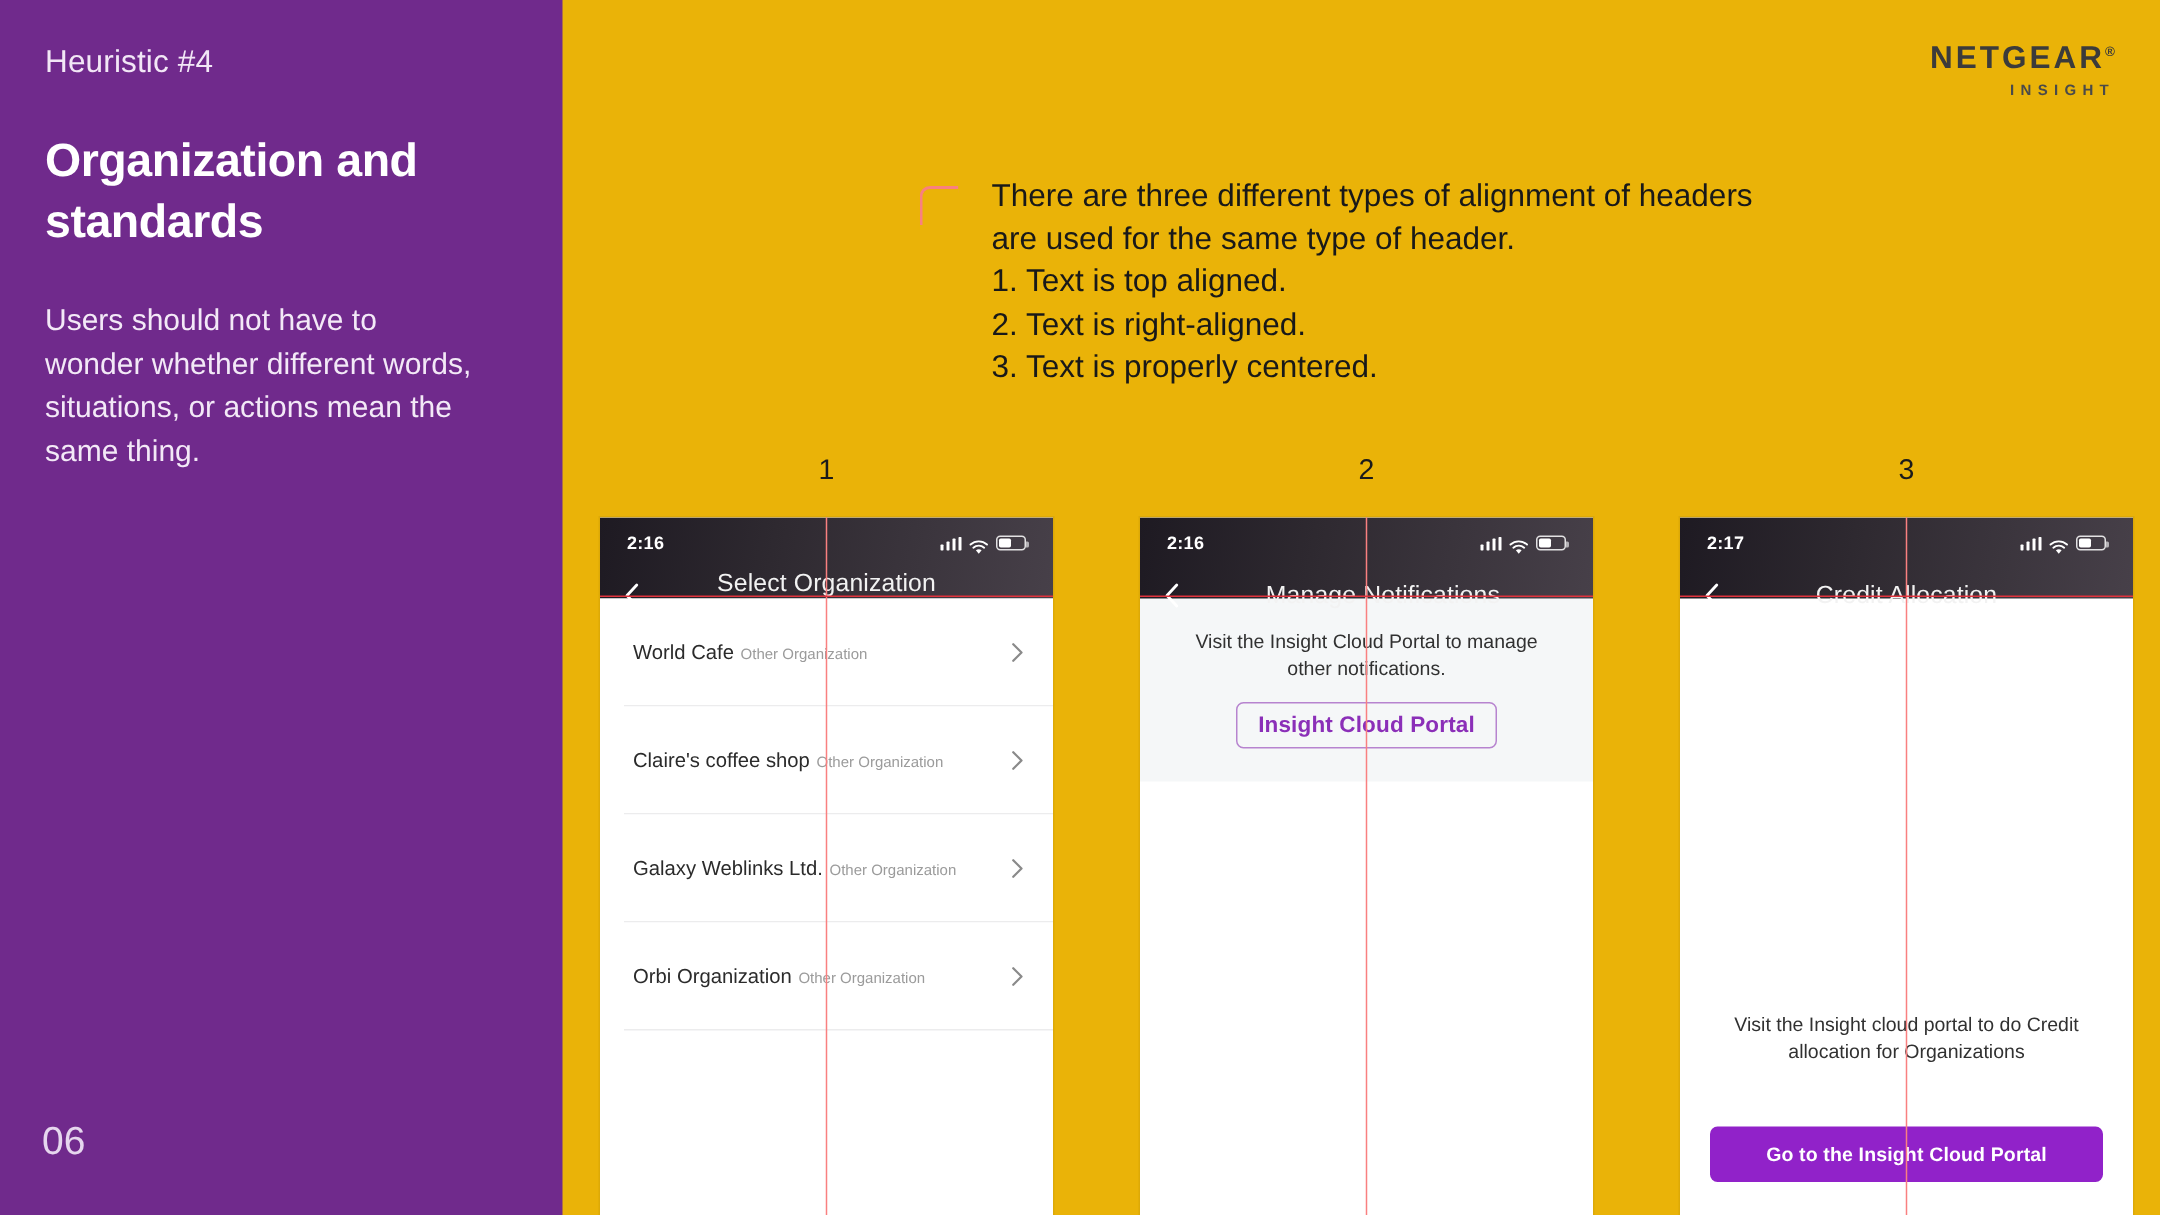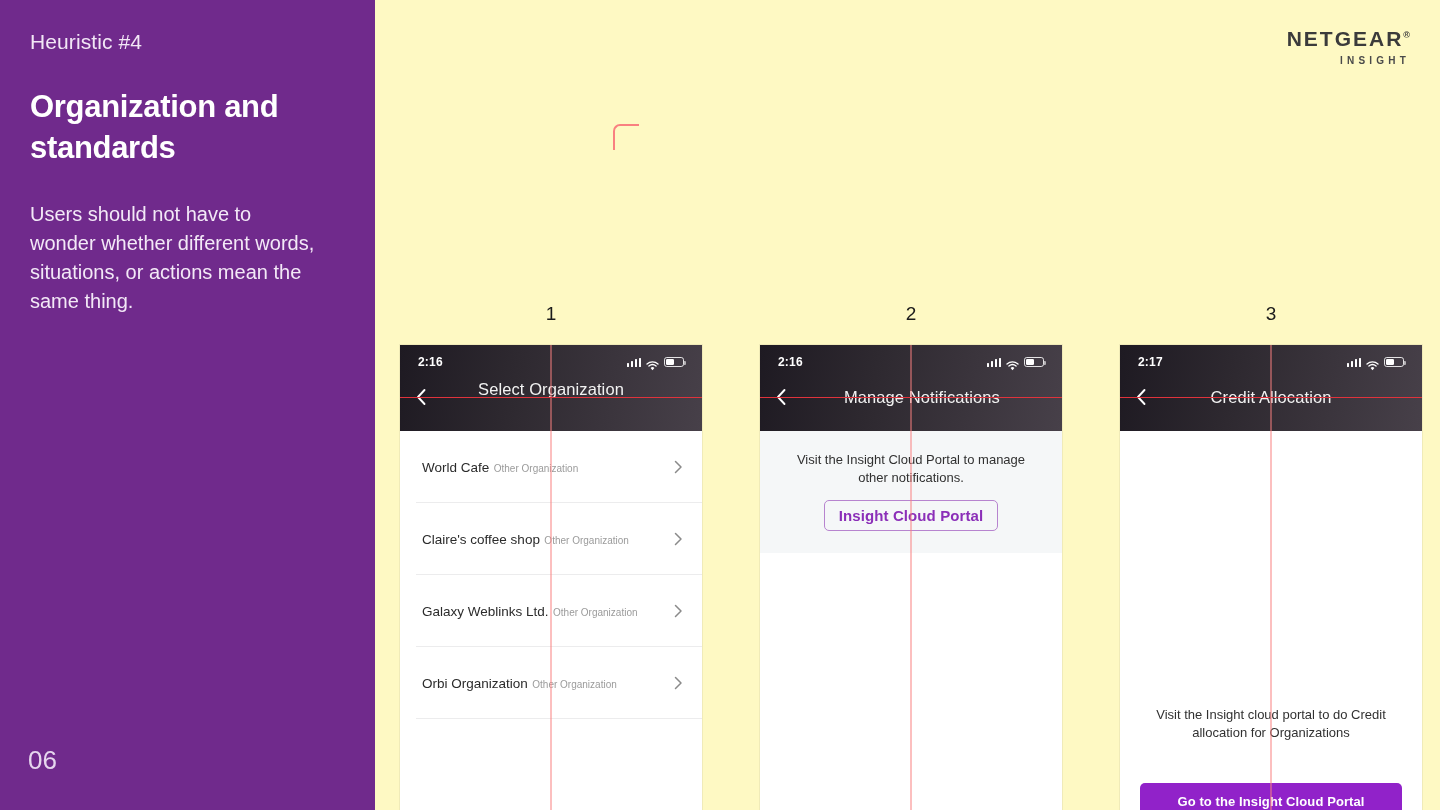--- a/index.html
+++ b/index.html
@@ -2,21 +2,21 @@
 <html><head>
 <meta charset="utf-8">
 <style>
   * { box-sizing: border-box; margin: 0; padding: 0; }
   html, body {
     width: 1440px; height: 810px;
     background: #ffffff;
     font-family: "Liberation Sans", sans-serif;
     overflow: hidden;
   }
-  .page { position: relative; width: 1440px; height: 810px; background: #fef9c3; }
+  .page { position: relative; width: 1440px; height: 810px; background: #eab308; }
 
   
   .sidebar {
     position: absolute; left: 0; top: 0;
     width: 375px; height: 810px;
     background: #702a8c;
     color: #ffffff;
   }
   .heuristic-label {
     position: absolute; left: 30px; top: 30px;
@@ -75,21 +75,21 @@
   }
 
   .phone {
     position: relative; width: 302px; height: 466px;
     background: #ffffff; overflow: hidden;
     box-shadow: 0 0 0 1px rgba(0,0,0,.055);
   }
 
   
   .phone-header {
-    position: relative; width: 100%; height: 86px;
+    position: relative; width: 100%; height: 54px;
     background: linear-gradient(100deg, #1e1a22 0%, #2e2930 38%, #474049 100%);
   }
   .status-bar {
     position: absolute; top: 0; left: 0; right: 0; height: 34px;
     display: flex; align-items: center; justify-content: space-between;
     padding: 0 18px;
   }
   .status-time {
     font-size: 12px; font-weight: 700; color: #ffffff; letter-spacing: .2px;
   }
@@ -189,20 +189,27 @@
     <p class="sidebar-body">Users should not have to wonder whether different words, situations, or actions mean the same thing.</p>
     <div class="page-number">06</div>
   </aside>
 
   <div class="logo">
     <div class="logo-main"><span>NETGEAR</span><span class="logo-reg">®</span></div>
     <div class="logo-sub">INSIGHT</div>
   </div>
 
   <div class="ann-bracket"></div>
+  <div class="annotation">
+    <p>There are three different types of alignment of headers</p>
+    <p>are used for the same type of header.</p>
+    <p>1. Text is top aligned.</p>
+    <p>2. Text is right-aligned.</p>
+    <p>3. Text is properly centered.</p>
+  </div>
 
   <div class="phone-col c1">
     <div class="phone-number">1</div>
     <div class="phone">
       <div class="guide-v long"></div>
       <div class="guide-h"></div>
 
       <div class="phone-header">
         <div class="status-bar">
           <span class="status-time">2:16</span>

